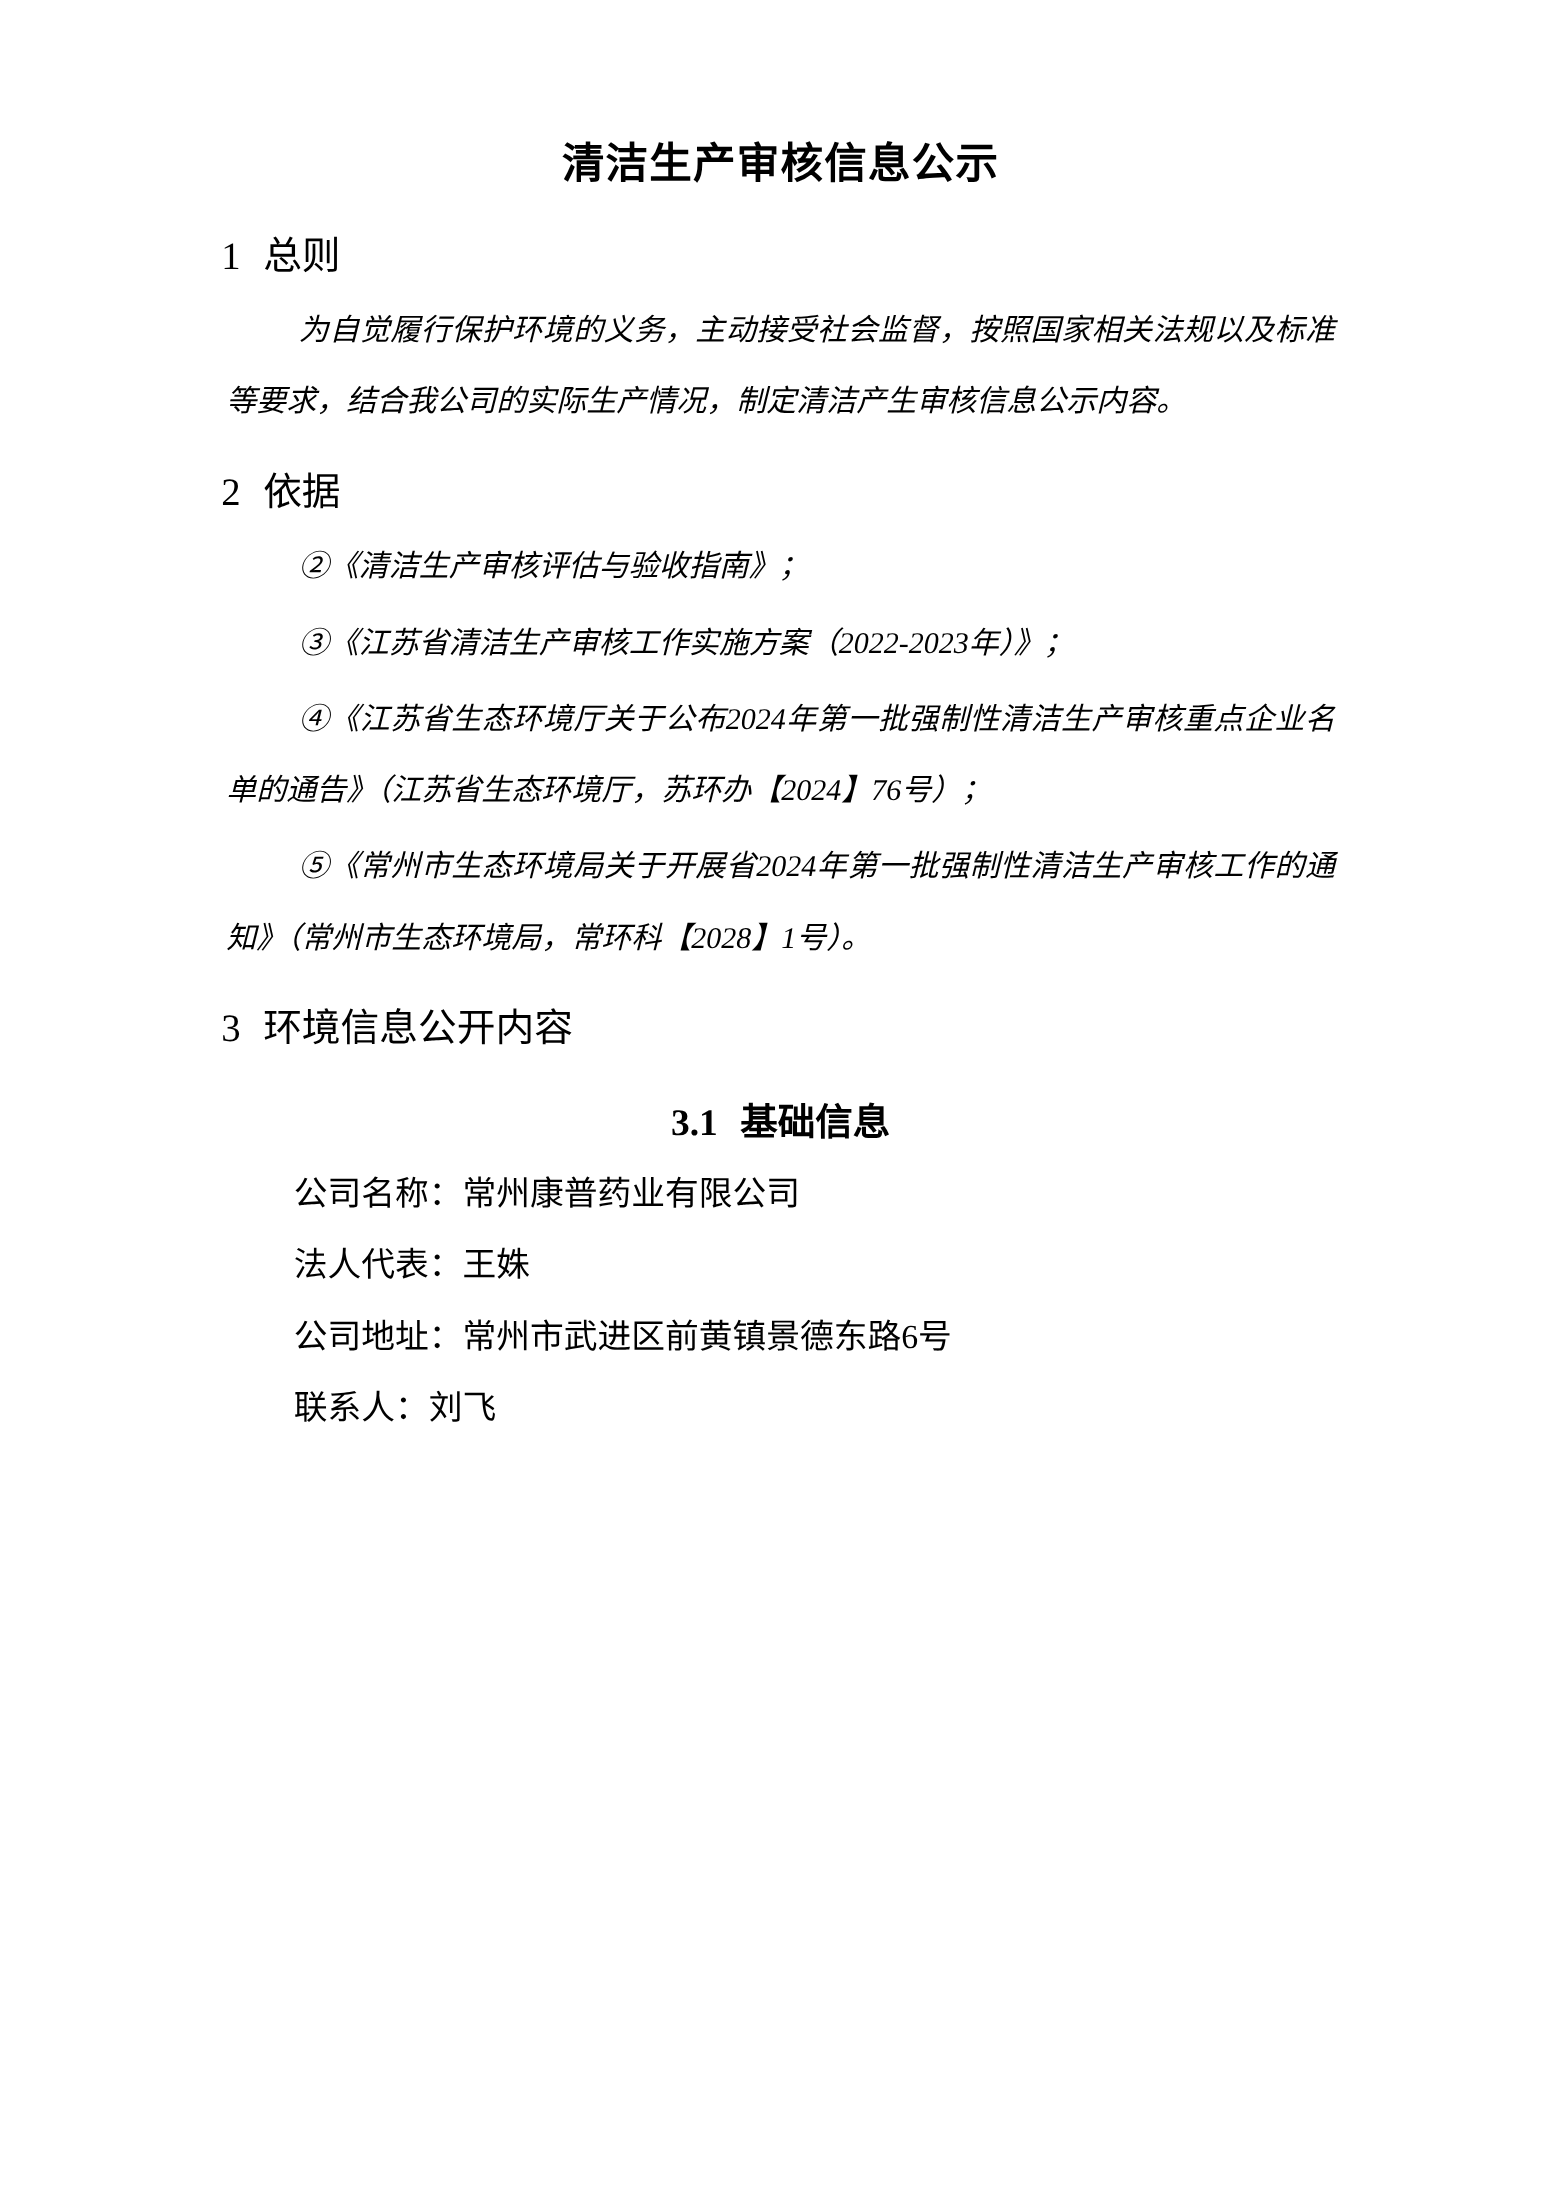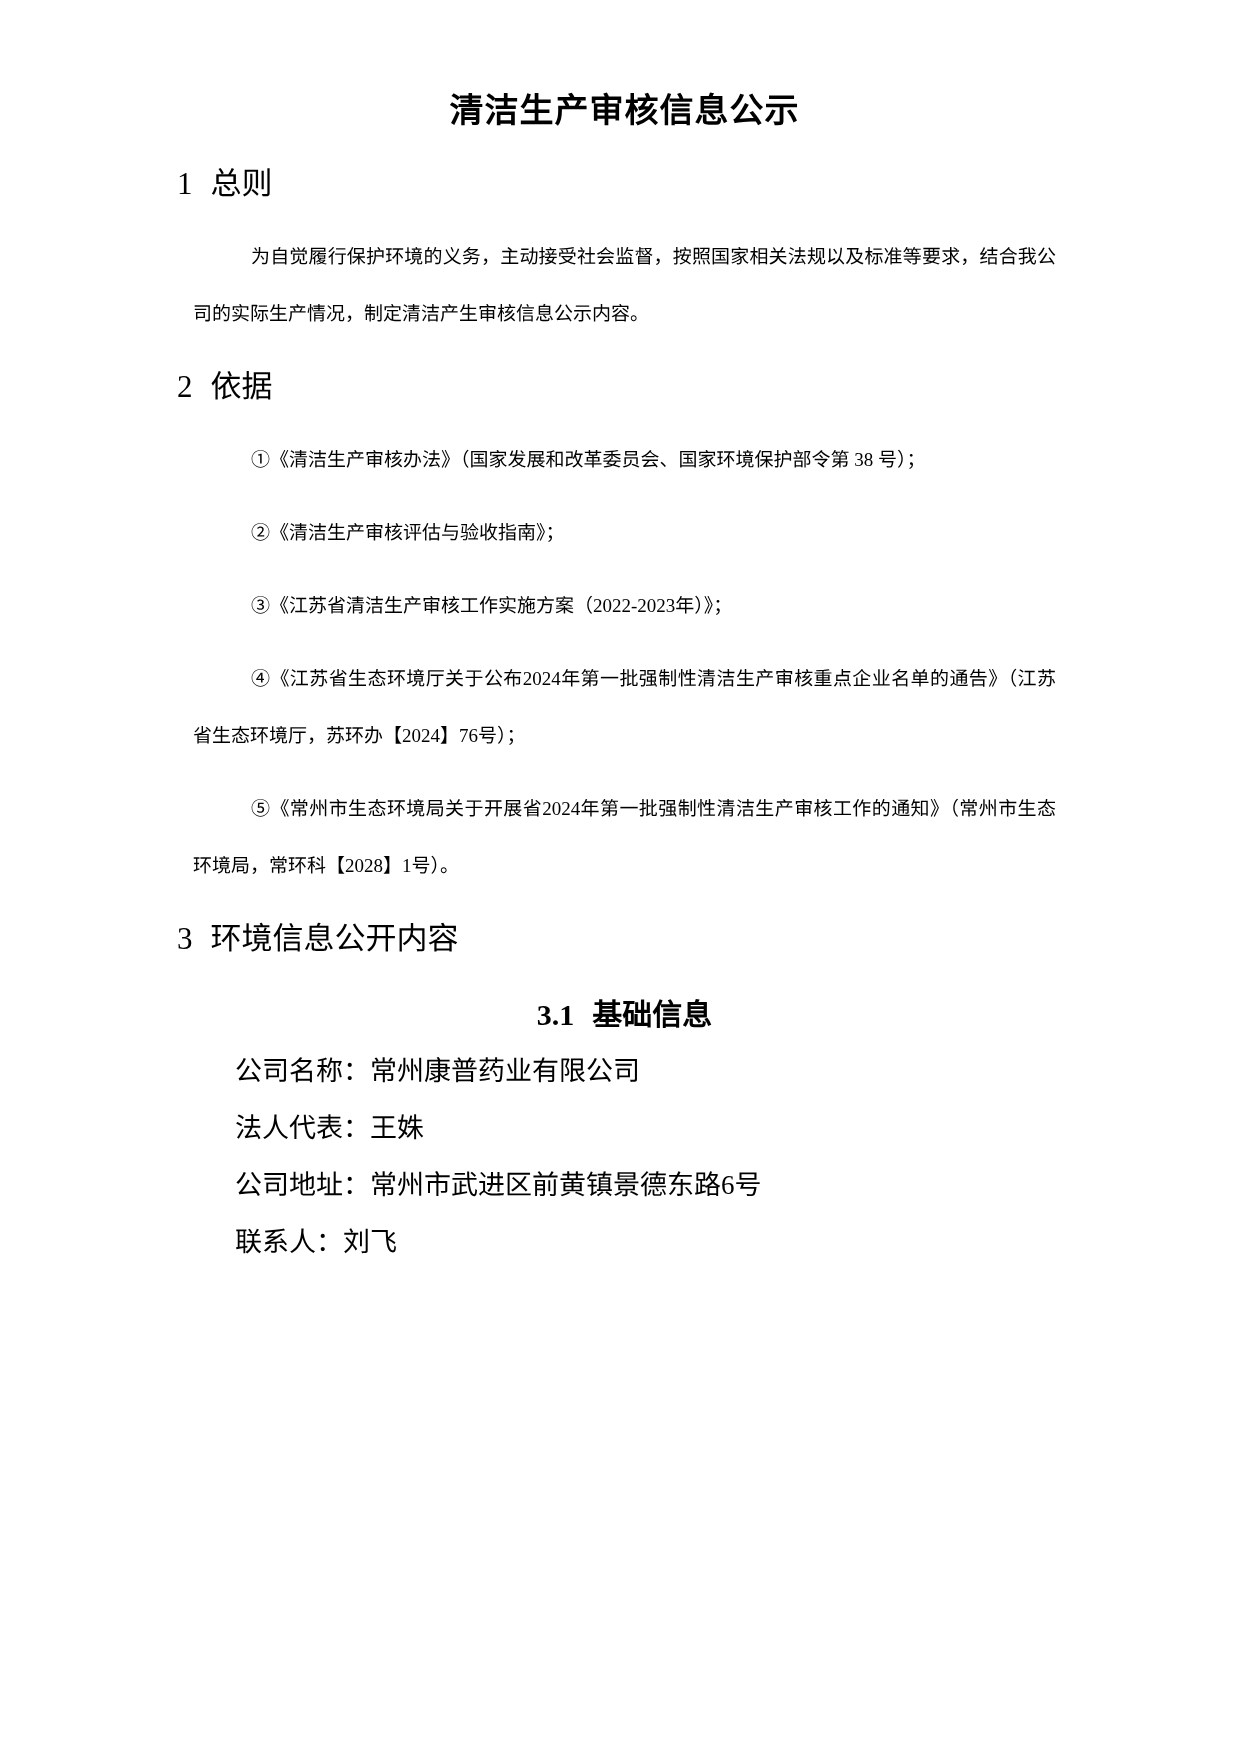--- a/index.html
+++ b/index.html
@@ -2,21 +2,21 @@
 <html lang="zh-CN"><head>
 <meta charset="utf-8">
 <style>
   html, body { margin: 0; padding: 0; background: #ffffff; }
   .page {
     position: relative;
     width: 1240px;
     height: 1658px;
     background: #ffffff;
     box-sizing: border-box;
-    padding: 81px 168px 0 177px;
+    padding: 102px 168px 0 177px;
     color: #000000;
     font-family: "Liberation Serif", "DejaVu Serif", serif;
     overflow: hidden;
   }
   .doc-title {
     margin: 0;
     font-size: 34px;
     line-height: 60px;
     font-weight: bold;
     text-align: center;
@@ -30,25 +30,26 @@
   }
   h3.subsec {
     font-size: 30px;
     line-height: 57px;
     font-weight: bold;
     margin: 19px 0 0 0;
     text-align: center;
   }
   .h-num { display: inline-block; margin-right: 18px; }
   p.body {
-    font-size: 19px;
+    font-size: 24px;
     line-height: 57px;
-    margin: 16px;
+    margin: 4px;
     text-align: justify;
     text-indent: 58px;
+    font-style: italic;
   }
   p.info {
     font-size: 27px;
     line-height: 57px;
     margin: 0;
     text-indent: 58px;
     white-space: nowrap;
   }
 </style>
 </head>
@@ -61,21 +62,20 @@
   <h2 class="sec">
     <span class="h-num">1</span><span>总则</span>
   </h2>
 
   <p class="body">为自觉履行保护环境的义务，主动接受社会监督，按照国家相关法规以及标准等要求，结合我公司的实际生产情况，制定清洁产生审核信息公示内容。</p>
 
   <h2 class="sec">
     <span class="h-num">2</span><span>依据</span>
   </h2>
 
-  <p class="body">①《清洁生产审核办法》（国家发展和改革委员会、国家环境保护部令第 38 号）；</p>
   <p class="body">②《清洁生产审核评估与验收指南》；</p>
   <p class="body">③《江苏省清洁生产审核工作实施方案（2022-2023年）》；</p>
   <p class="body">④《江苏省生态环境厅关于公布2024年第一批强制性清洁生产审核重点企业名单的通告》（江苏省生态环境厅，苏环办【2024】76号）；</p>
   <p class="body">⑤《常州市生态环境局关于开展省2024年第一批强制性清洁生产审核工作的通知》（常州市生态环境局，常环科【2028】1号）。</p>
 
   <h2 class="sec">
     <span class="h-num">3</span><span>环境信息公开内容</span>
   </h2>
 
   <h3 class="subsec">

